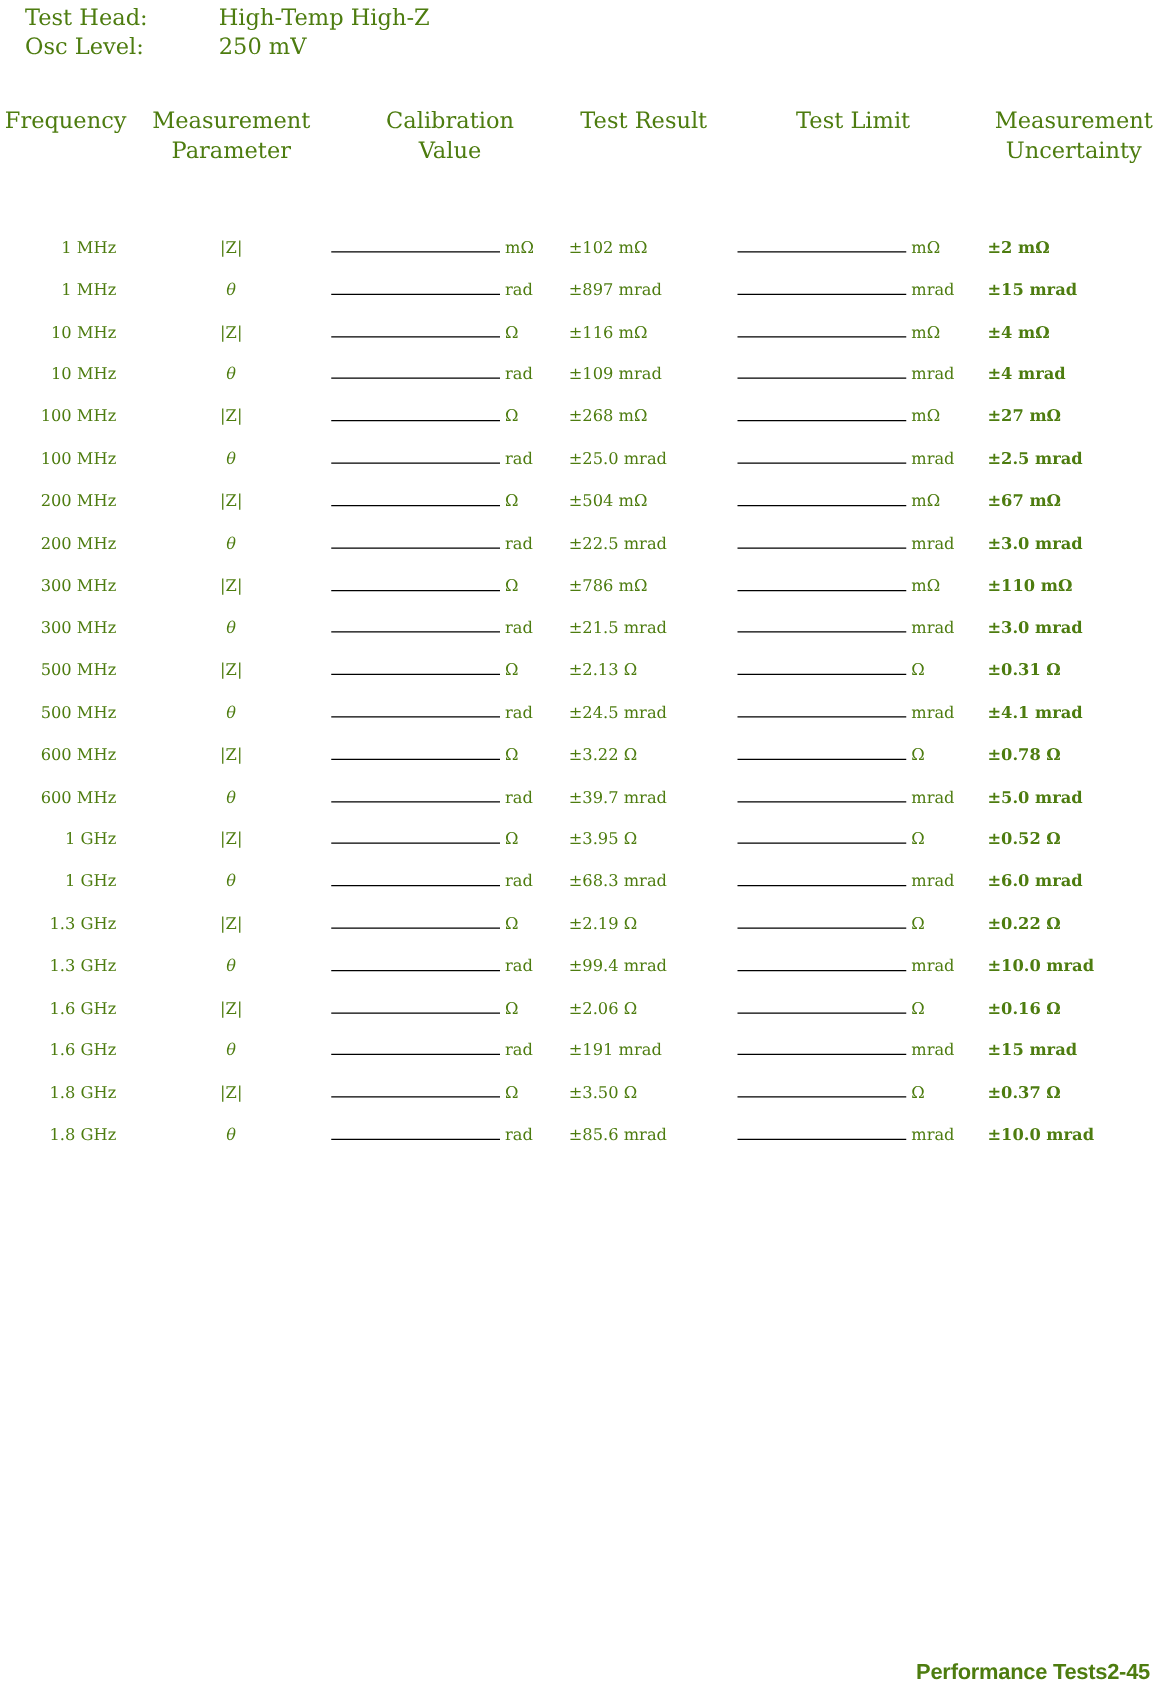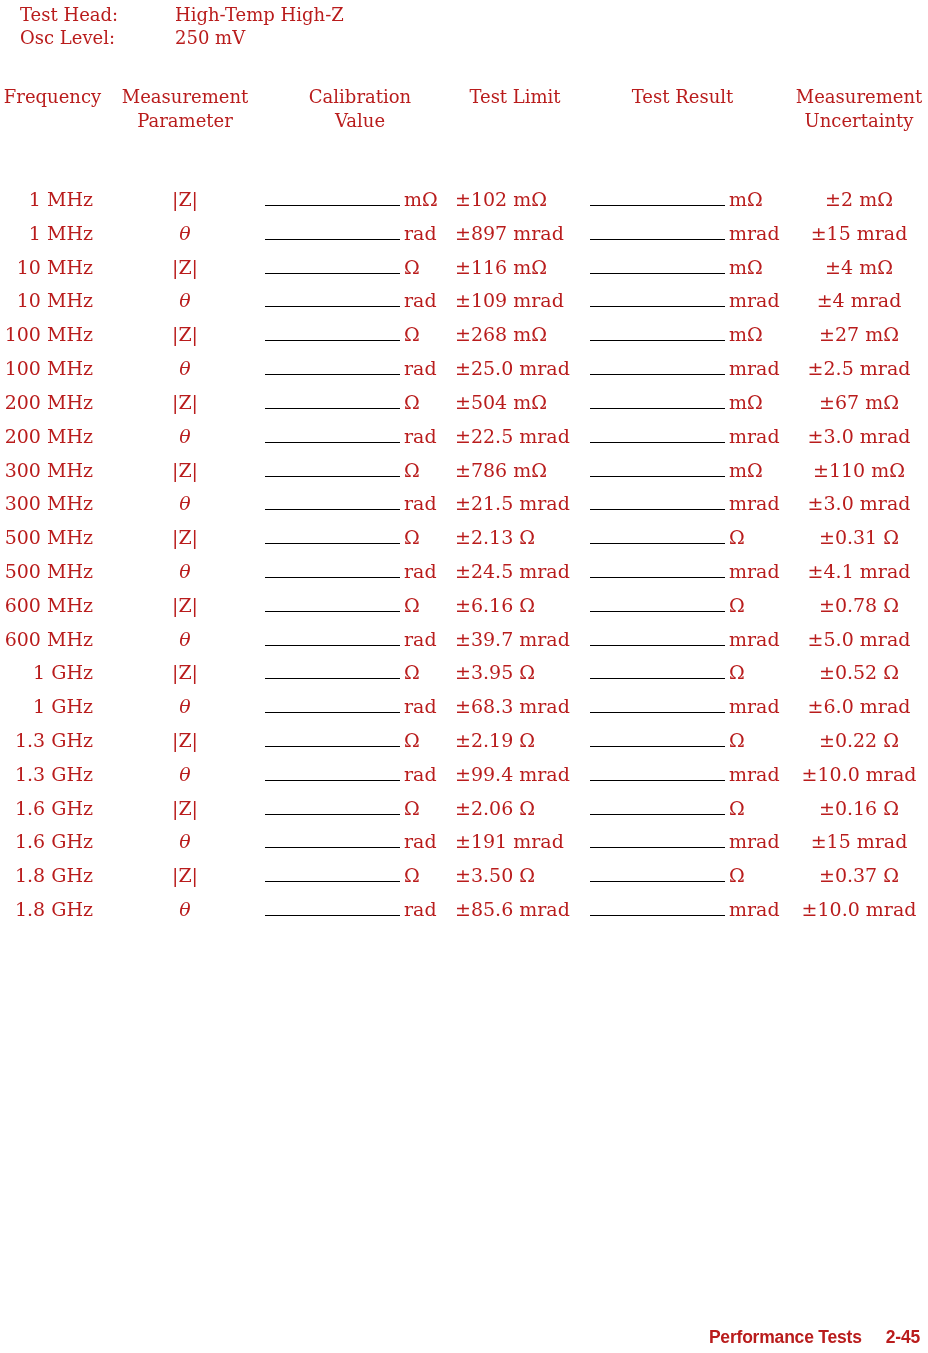--- a/index.html
+++ b/index.html
@@ -1,21 +1,21 @@
 <!DOCTYPE html>
 <html><head>
 <meta charset="utf-8">
 <style>
   html, body { margin: 0; padding: 0; background: #e8e8e8; }
   .page {
     position: relative;
     width: 928px;
     height: 1353px;
     background: #ffffff;
-    color: #b91c1c;
+    color: #4d7c0f;
     font-family: "DejaVu Serif", serif;
     overflow: hidden;
     margin: 0 auto;
   }
 
   
   .info-block {
     position: absolute;
     top: 3px;
     left: 20px;
@@ -45,47 +45,46 @@
     position: absolute;
     top: 141px;
     left: 0;
     width: 928px;
   }
   .row {
     display: grid;
     grid-template-columns: 105px 160px 190px 120px 215px 138px;
     height: 33.82px;
     align-items: baseline;
-    font-size: 19px;
+    font-size: 13px;
     line-height: 22px;
   }
   .cell { white-space: nowrap; padding-top: 2px; }
   .cell-frequency { text-align: right; padding-right: 12px; }
   .cell-parameter { text-align: center; }
   .cell-parameter .theta { font-style: italic; }
   .cell-calibration { padding-left: 0; }
   .cell-testlimit { text-align: left; margin-top: 45px; }
   .cell-result { padding-left: 15px; }
-  .cell-uncertainty { text-align: center; }
+  .cell-uncertainty { text-align: left; font-weight: bold; }
   .blank-line {
     display: inline-block;
     width: 135px;
     height: 1px;
     border-bottom: 1.5px solid #000;
     vertical-align: baseline;
   }
   .unit { margin-left: 4px; }
 
   
   .footer {
     position: absolute;
     top: 1327px;
     right: 8px;
     display: flex;
-    gap: 24px;
     font-family: "Liberation Sans", sans-serif;
     font-weight: bold;
     font-size: 17.5px;
     letter-spacing: -0.2px;
   }
 </style>
 </head>
 <body>
 
 <div class="page">
@@ -106,28 +105,28 @@
     </div>
     <div class="th">
       <div>Measurement</div>
       <div>Parameter</div>
     </div>
     <div class="th">
       <div>Calibration</div>
       <div>Value</div>
     </div>
     <div class="th">
+      <div>Test Result</div>
+      <div></div>
+    </div>
+    <div class="th">
       <div>Test Limit</div>
       <div></div>
     </div>
     <div class="th">
-      <div>Test Result</div>
-      <div></div>
-    </div>
-    <div class="th">
       <div>Measurement</div>
       <div>Uncertainty</div>
     </div>
   </div>
 
   <div class="table-body">
     <div class="row">
       <div class="cell cell-frequency">1 MHz</div>
       <div class="cell cell-parameter"><span>|Z|</span></div>
       <div class="cell cell-calibration"><span class="blank-line"></span><span class="unit">mΩ</span></div>
@@ -232,21 +231,21 @@
       <div class="cell cell-calibration"><span class="blank-line"></span><span class="unit">rad</span></div>
       <div class="cell cell-testlimit">±24.5 mrad</div>
       <div class="cell cell-result"><span class="blank-line"></span><span class="unit">mrad</span></div>
       <div class="cell cell-uncertainty">±4.1 mrad</div>
     </div>
 
     <div class="row">
       <div class="cell cell-frequency">600 MHz</div>
       <div class="cell cell-parameter"><span>|Z|</span></div>
       <div class="cell cell-calibration"><span class="blank-line"></span><span class="unit">Ω</span></div>
-      <div class="cell cell-testlimit">±6.16 Ω</div>
+      <div class="cell cell-testlimit">±3.22 Ω</div>
       <div class="cell cell-result"><span class="blank-line"></span><span class="unit">Ω</span></div>
       <div class="cell cell-uncertainty">±0.78 Ω</div>
     </div>
 
     <div class="row">
       <div class="cell cell-frequency">600 MHz</div>
       <div class="cell cell-parameter"><span class="theta">θ</span></div>
       <div class="cell cell-calibration"><span class="blank-line"></span><span class="unit">rad</span></div>
       <div class="cell cell-testlimit">±39.7 mrad</div>
       <div class="cell cell-result"><span class="blank-line"></span><span class="unit">mrad</span></div>

